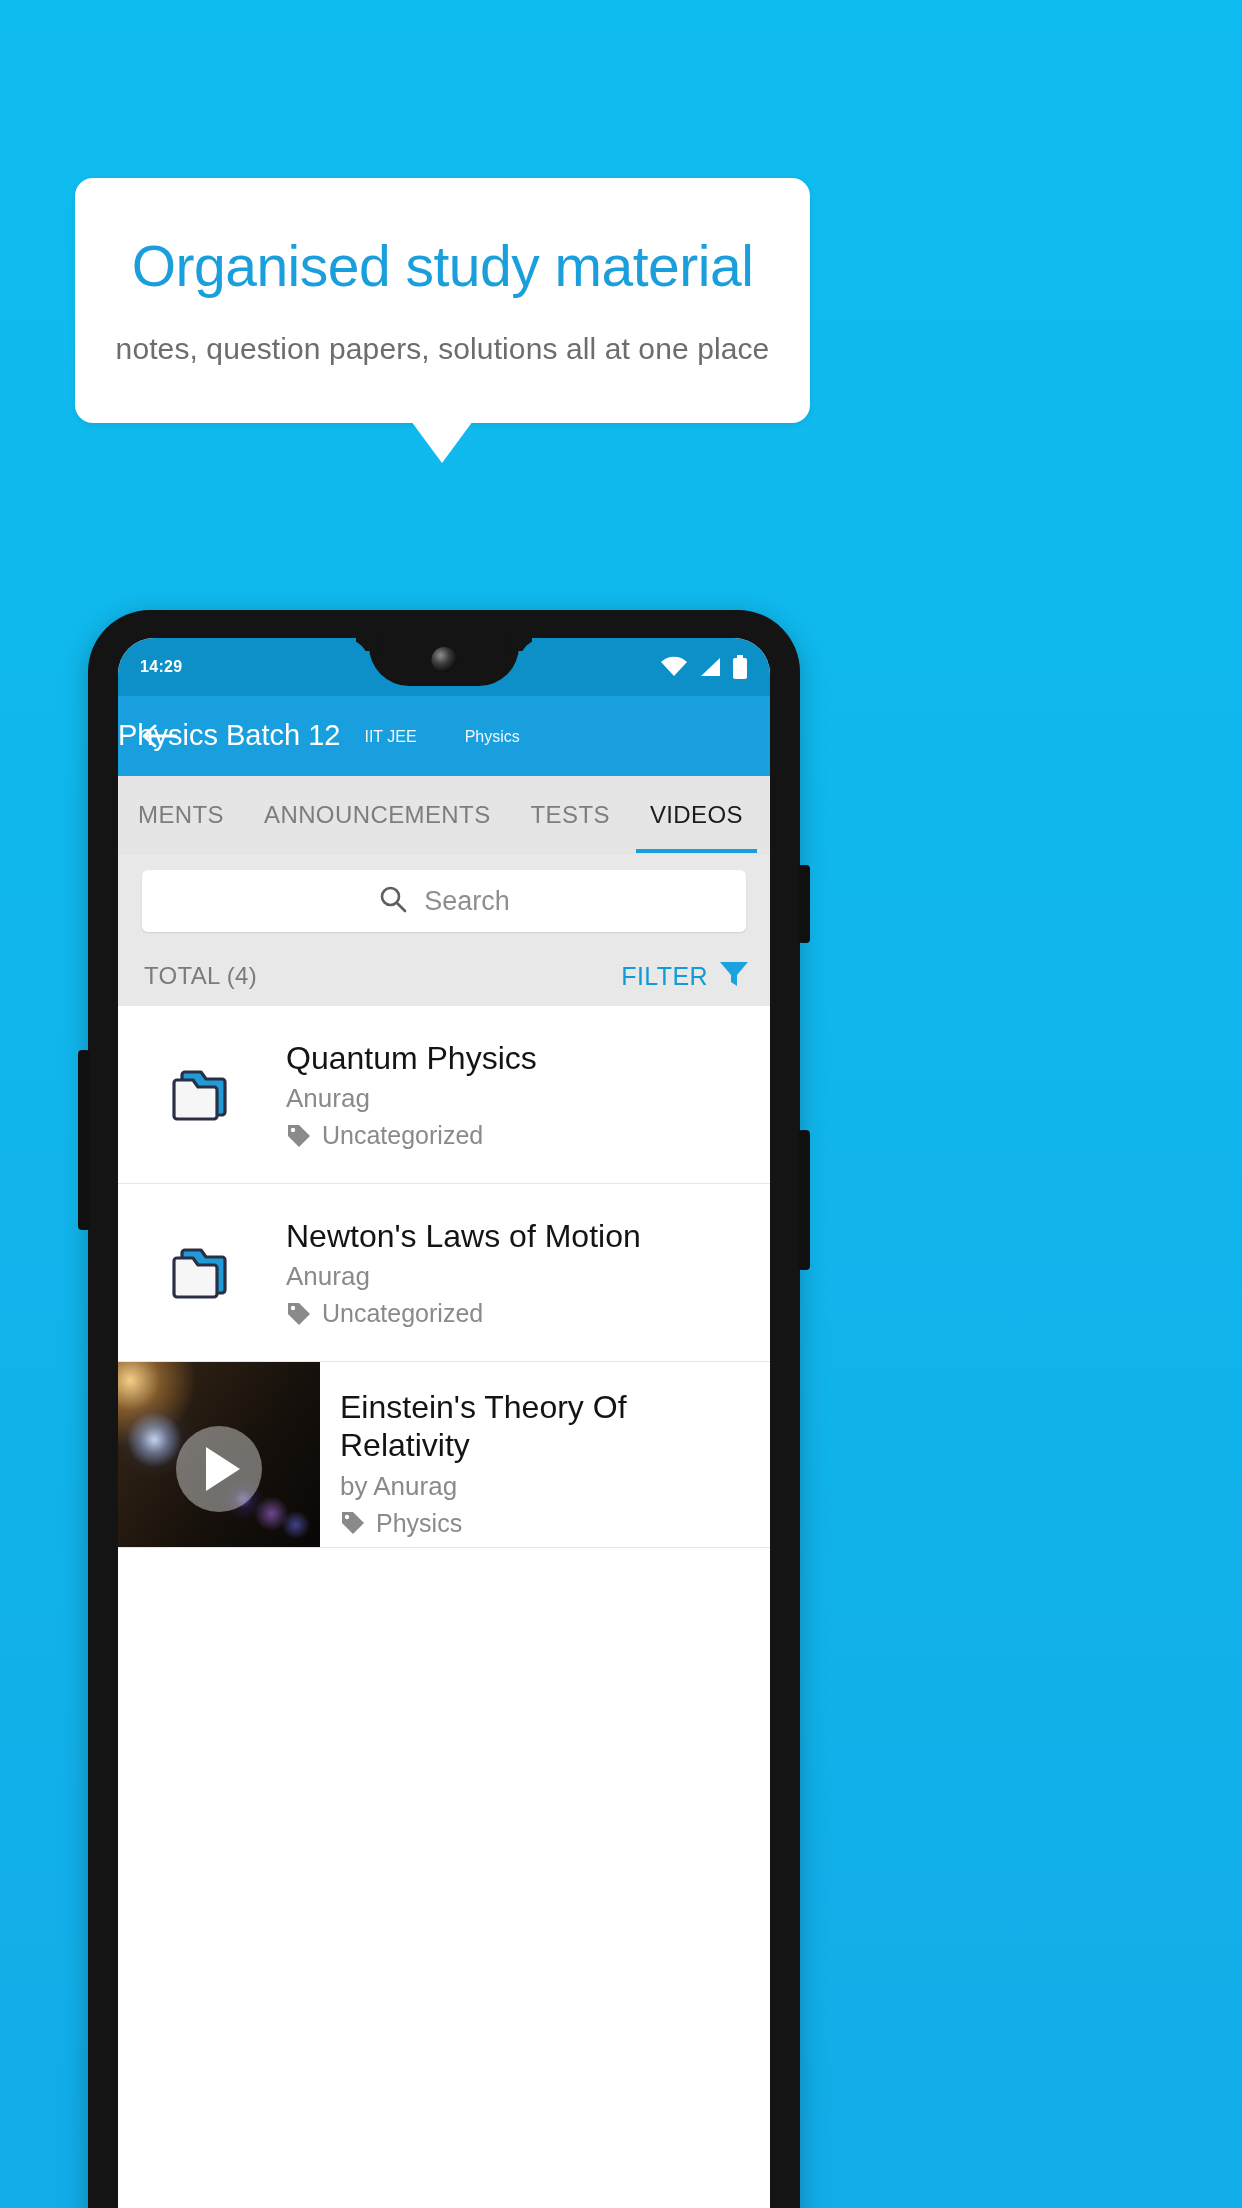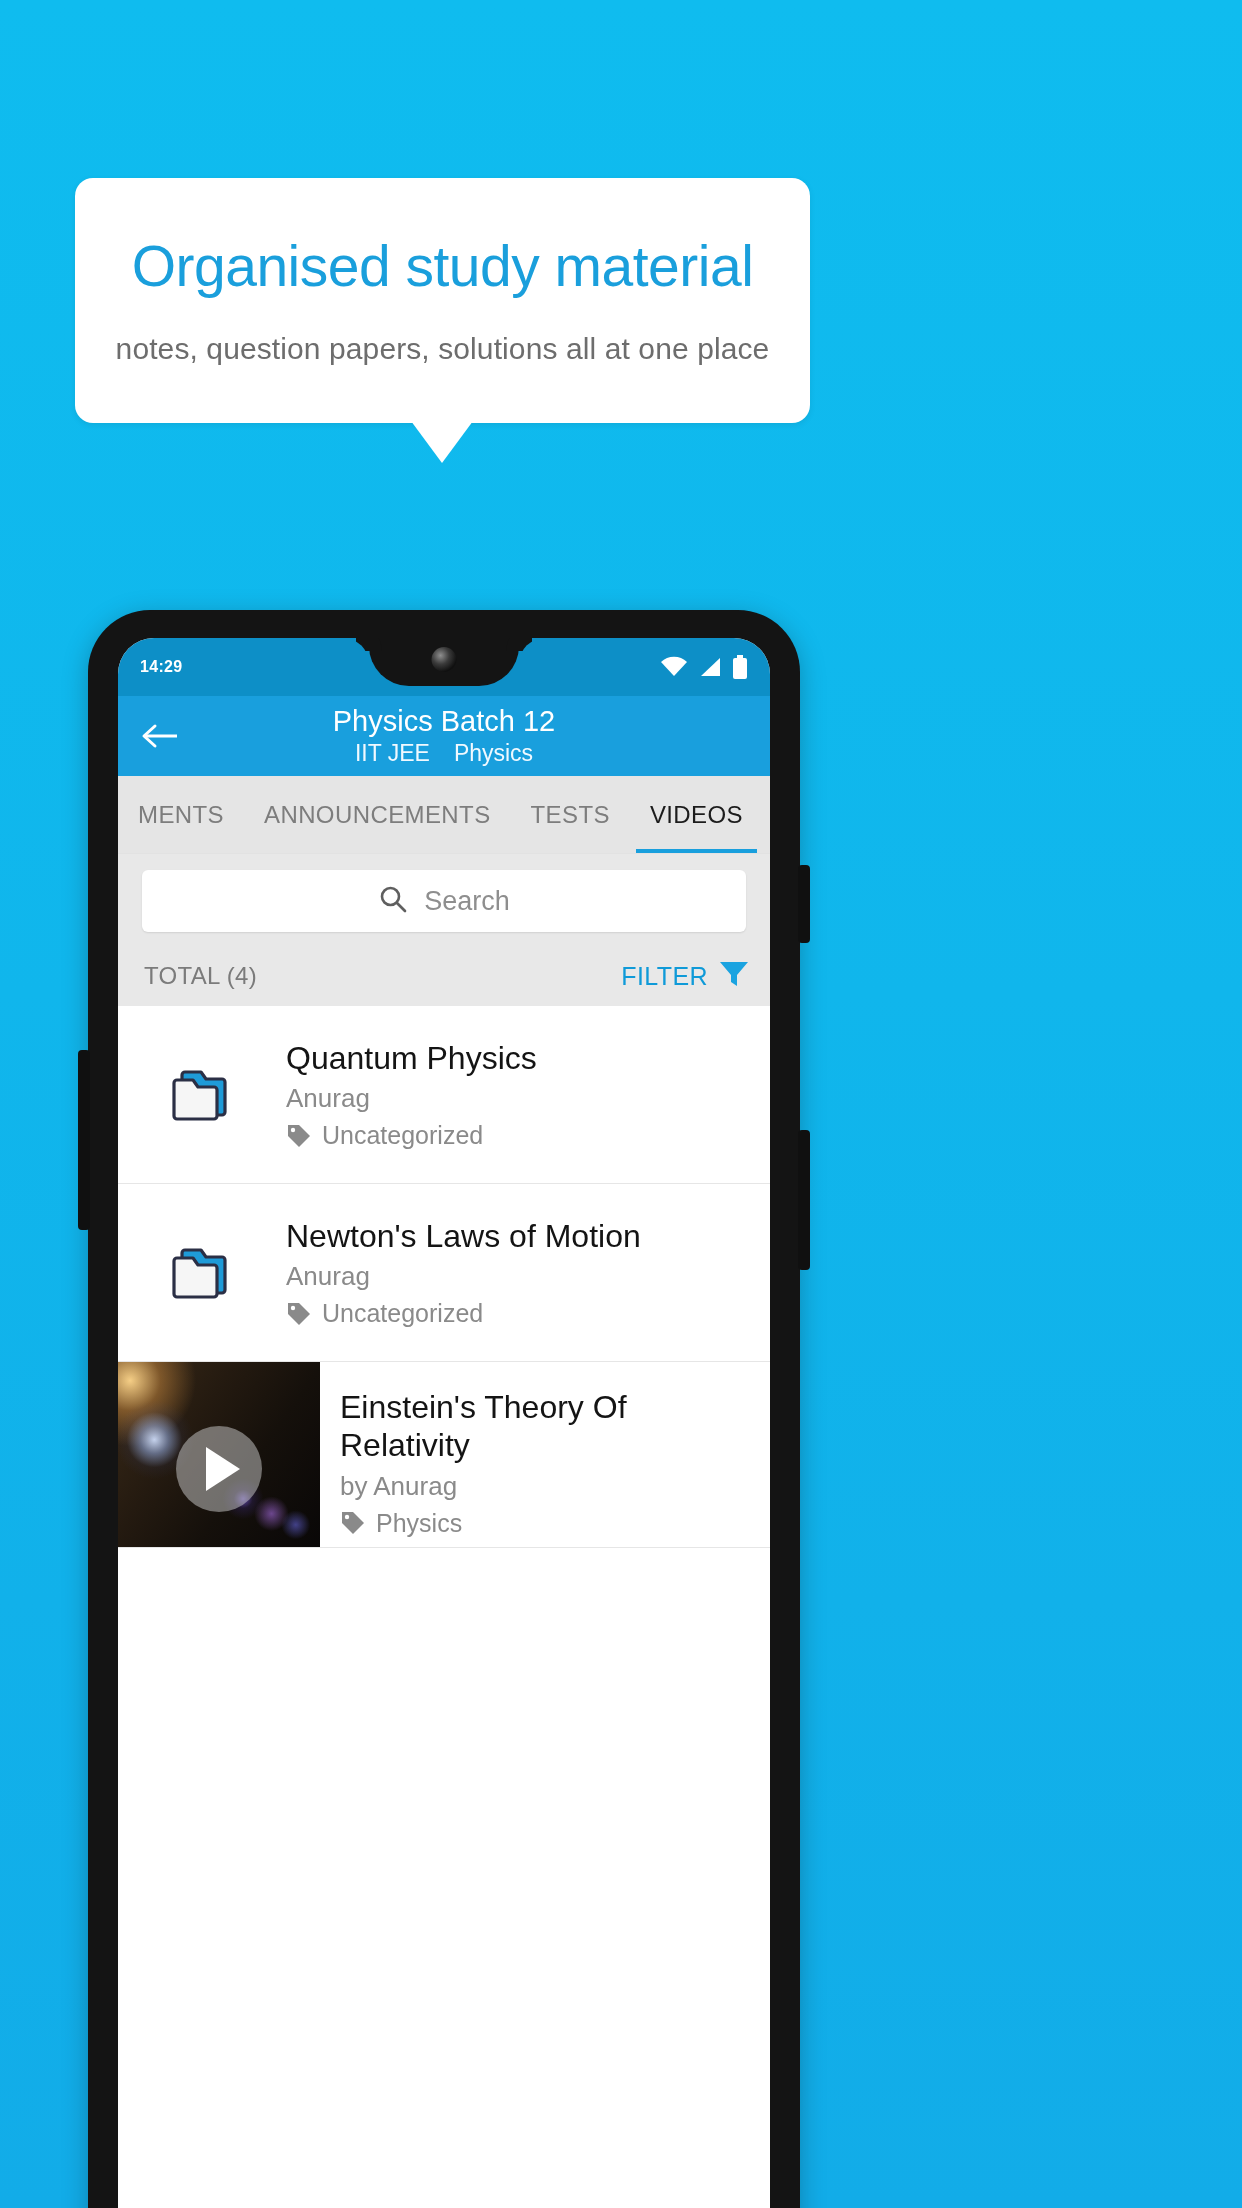--- a/index.html
+++ b/index.html
@@ -147,37 +147,38 @@
     position: relative;
   }
   .back-arrow {
     width: 50px; height: 50px;
     display: flex; align-items: center; justify-content: center;
     flex: 0 0 auto;
   }
   .appbar-titles {
     position: absolute;
     left: 0; right: 0;
-    display: flex; flex-direction: column; align-items: center;
+    display: flex; flex-direction: row; align-items: center;
     pointer-events: none;
   }
   .appbar-title {
     color: #ffffff;
     font-size: 29px;
     font-weight: 400;
     line-height: 1.15;
   }
   .appbar-sub {
     display: flex; gap: 24px;
     margin-top: 2px;
   }
   .appbar-sub span {
     color: #f0f9ff;
-    font-size: 23px;
+    font-size: 16px;
     font-weight: 400;
+    margin-left: 24px;
   }
 
   
   .tabs {
     height: 78px;
     background: #e5e5e5;
     display: flex;
     align-items: stretch;
     border-bottom: 1px solid #e2e2e2;
     overflow: hidden;

